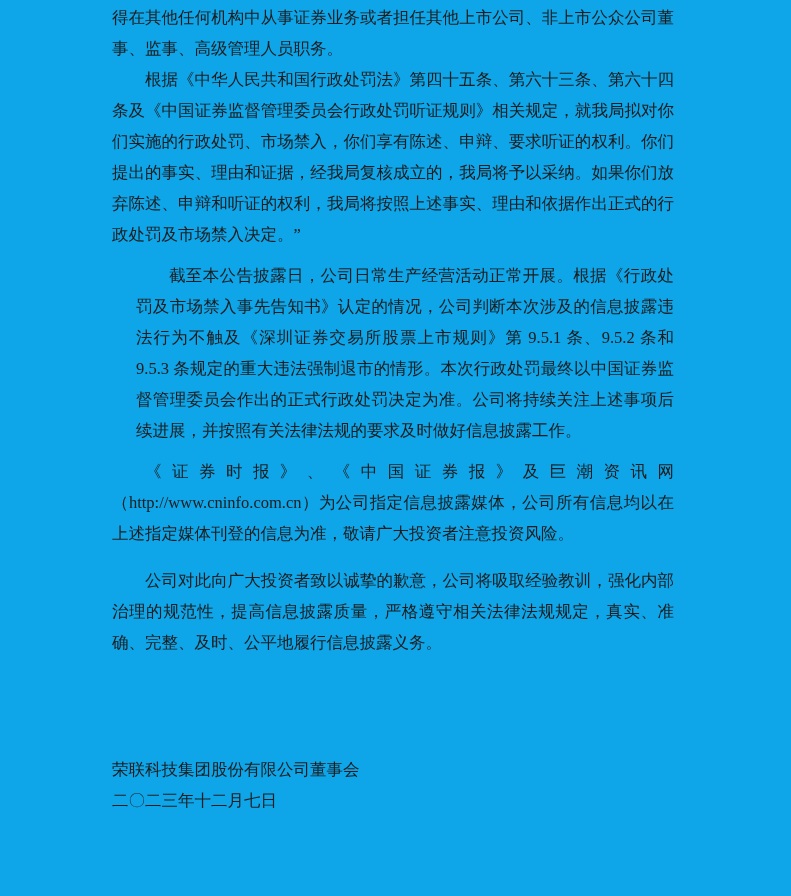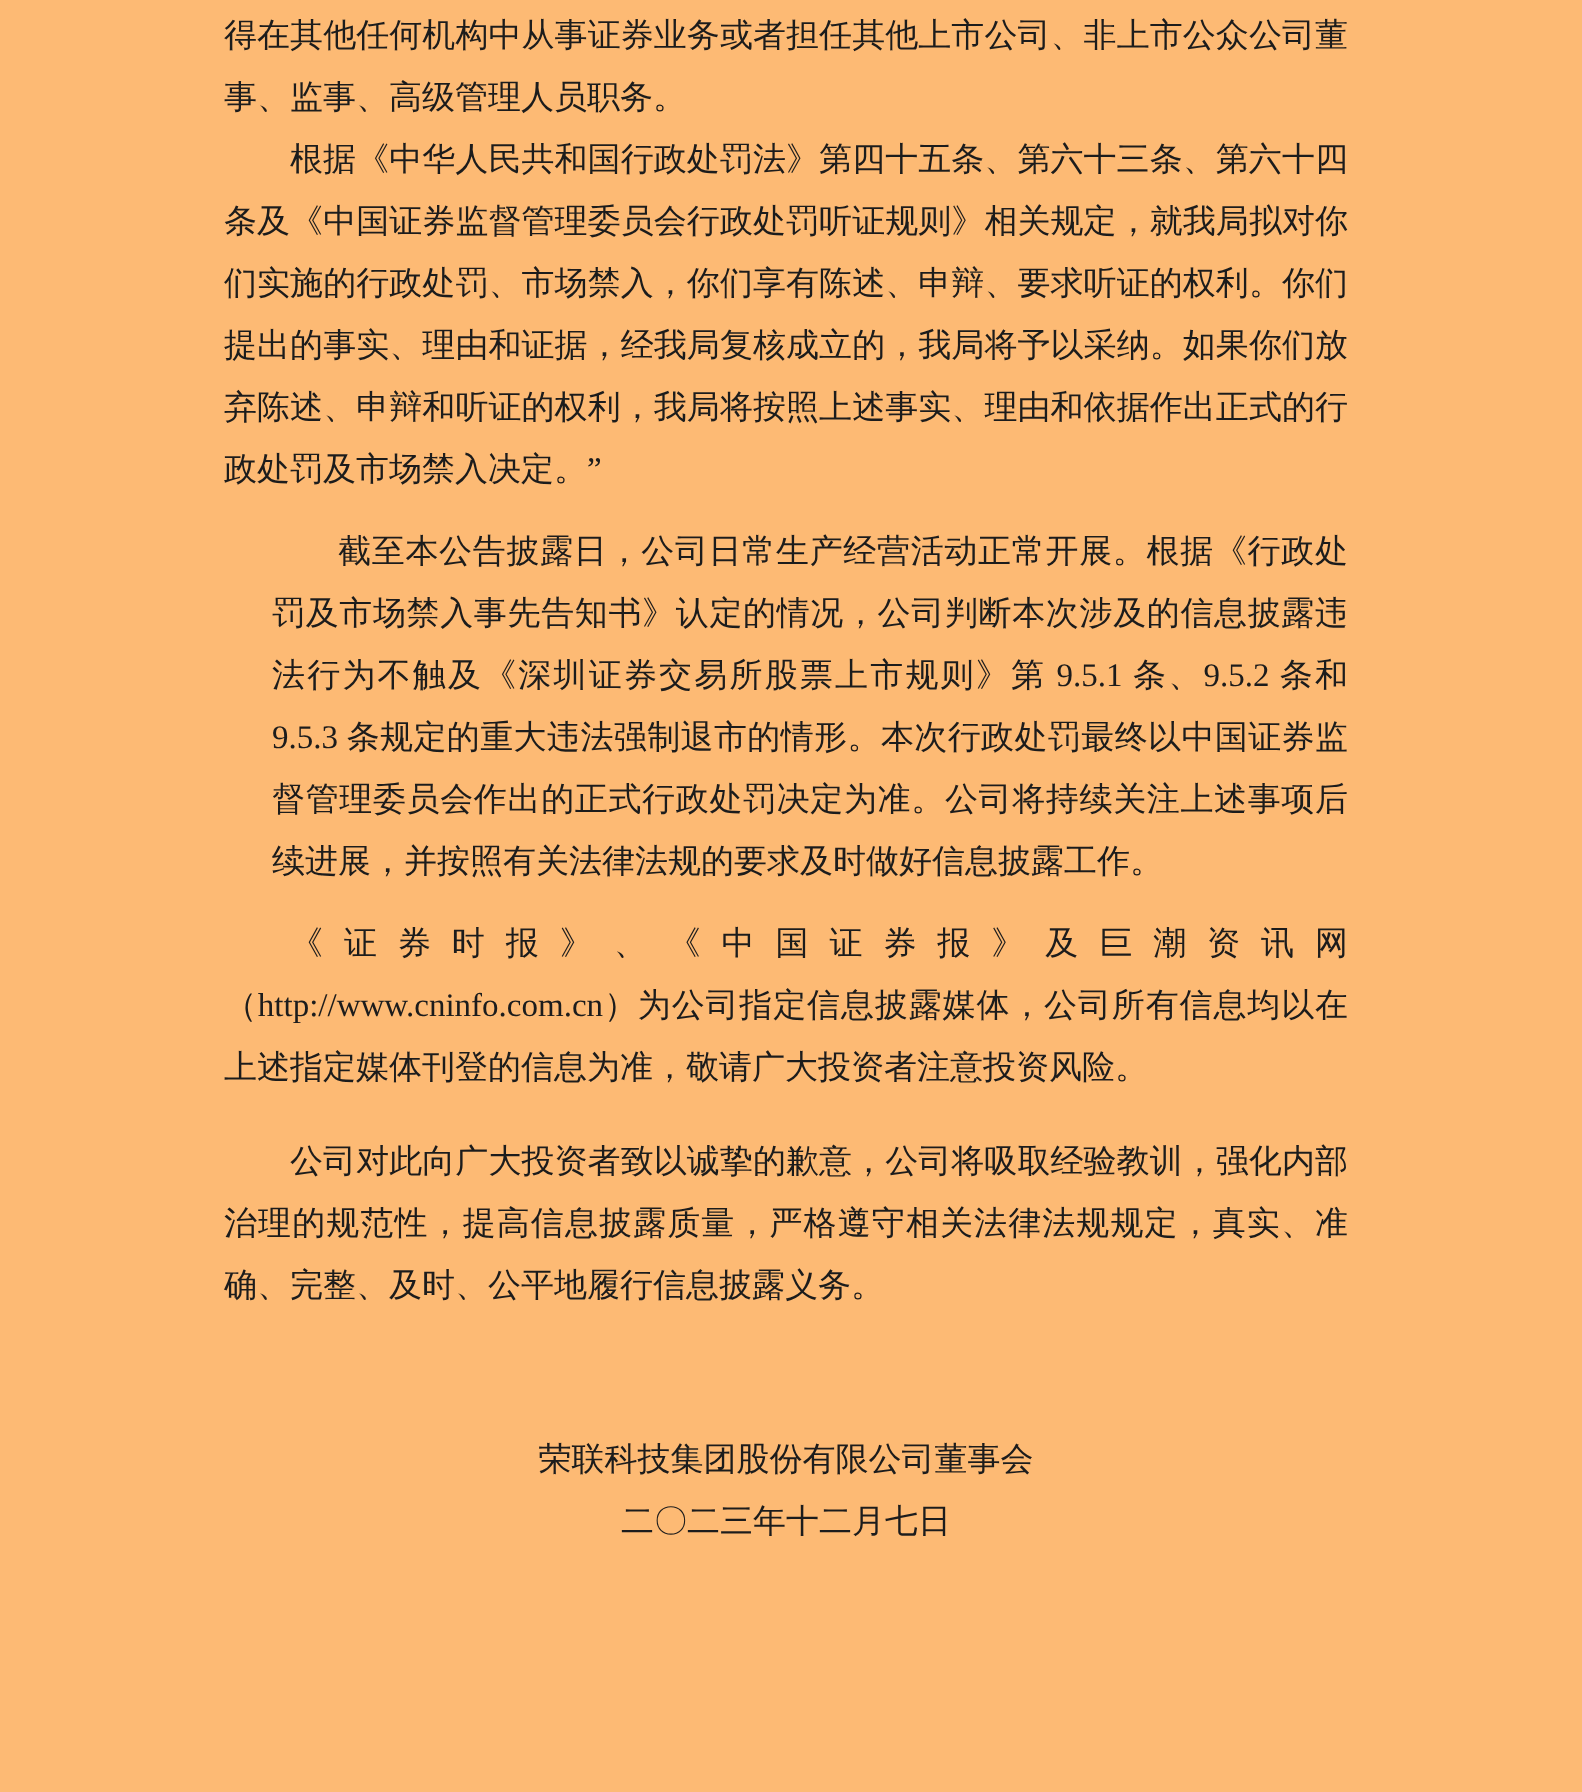--- a/index.html
+++ b/index.html
@@ -4,21 +4,21 @@
 <style>
   html, body {
     margin: 0;
     padding: 0;
     background: #ffffff;
   }
   .page {
     position: relative;
     width: 791px;
     height: 896px;
-    background: #fdba74;
+    background: #0ea5e9;
     overflow: hidden;
     font-family: "Liberation Serif", "DejaVu Serif", serif;
     color: #1c1c1c;
   }
   .content {
     position: absolute;
     left: 112px;
     top: 2px;
     width: 562px;
   }
@@ -41,22 +41,22 @@
     font-size: 16.5px;
     line-height: 31px;
     text-indent: 2em;
     color: #111111;
   }
   .para.p-impact   { margin-top: 10px; margin-left: 24px; }
   .para.p-apology  { margin-top: 16px; }
   .para.p-media    { margin-top: 10px; }
   .para.p-closing  { margin-top: 22px; }
   .signature-block {
-    margin-top: 56px;
-    text-align: center;
+    margin-top: 96px;
+    text-align: left;
   }
   .signature-line, .date-line {
     font-size: 16.5px;
     line-height: 31px;
     margin: 0;
   }
 </style>
 </head>
 <body>
 

